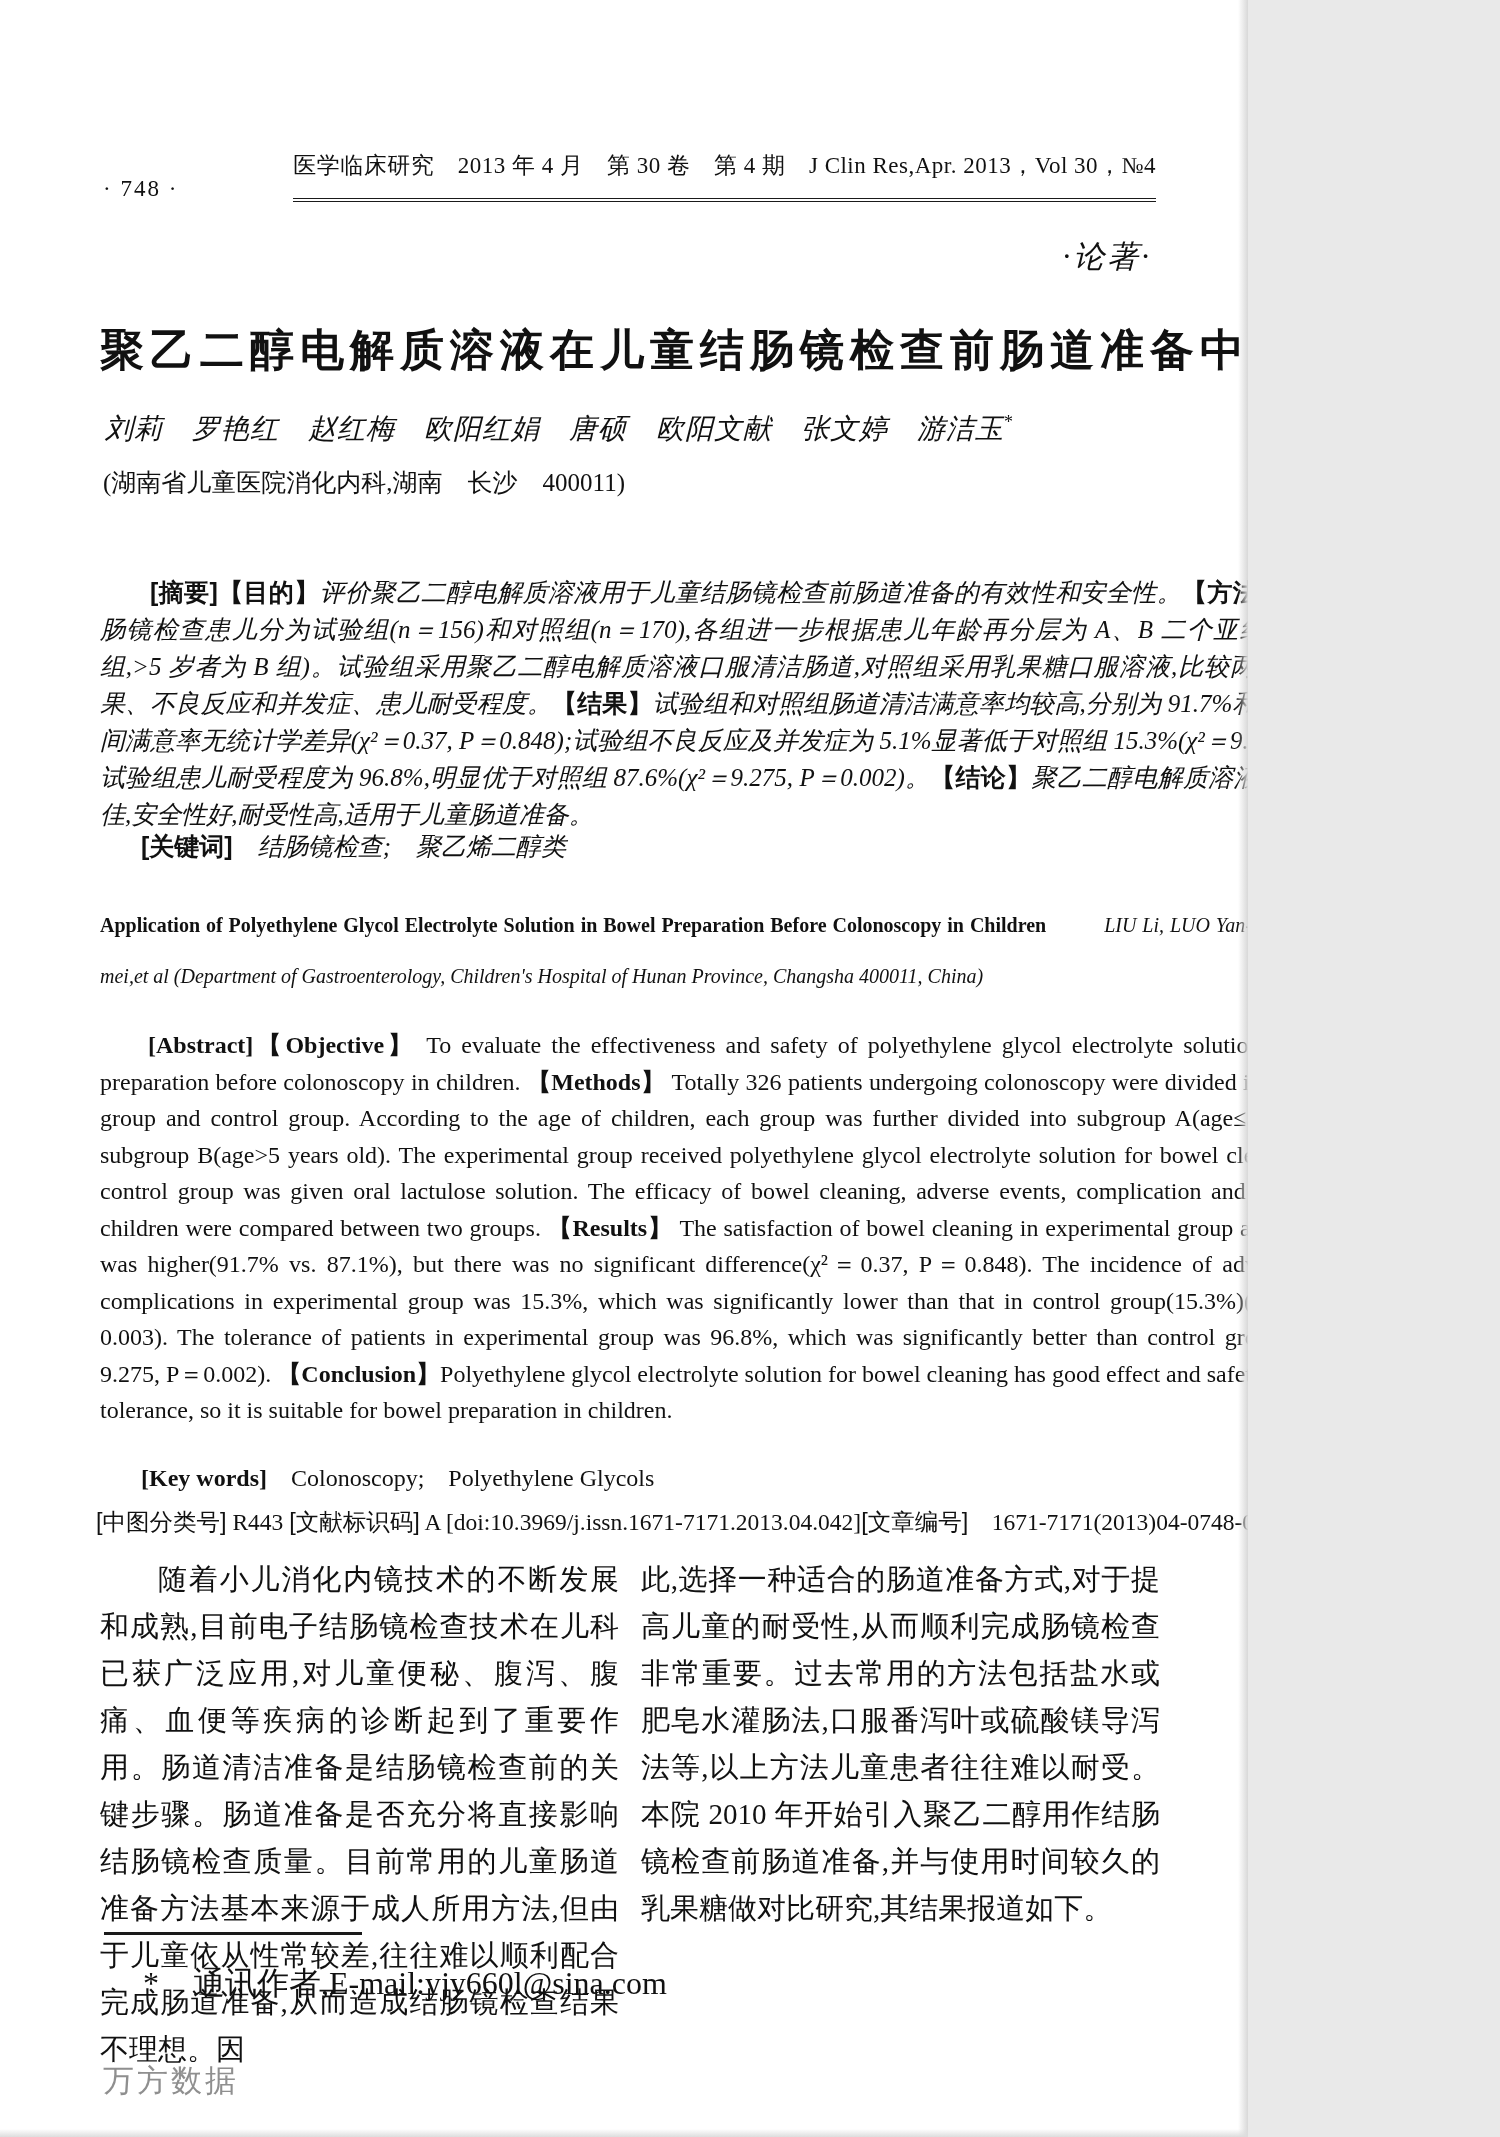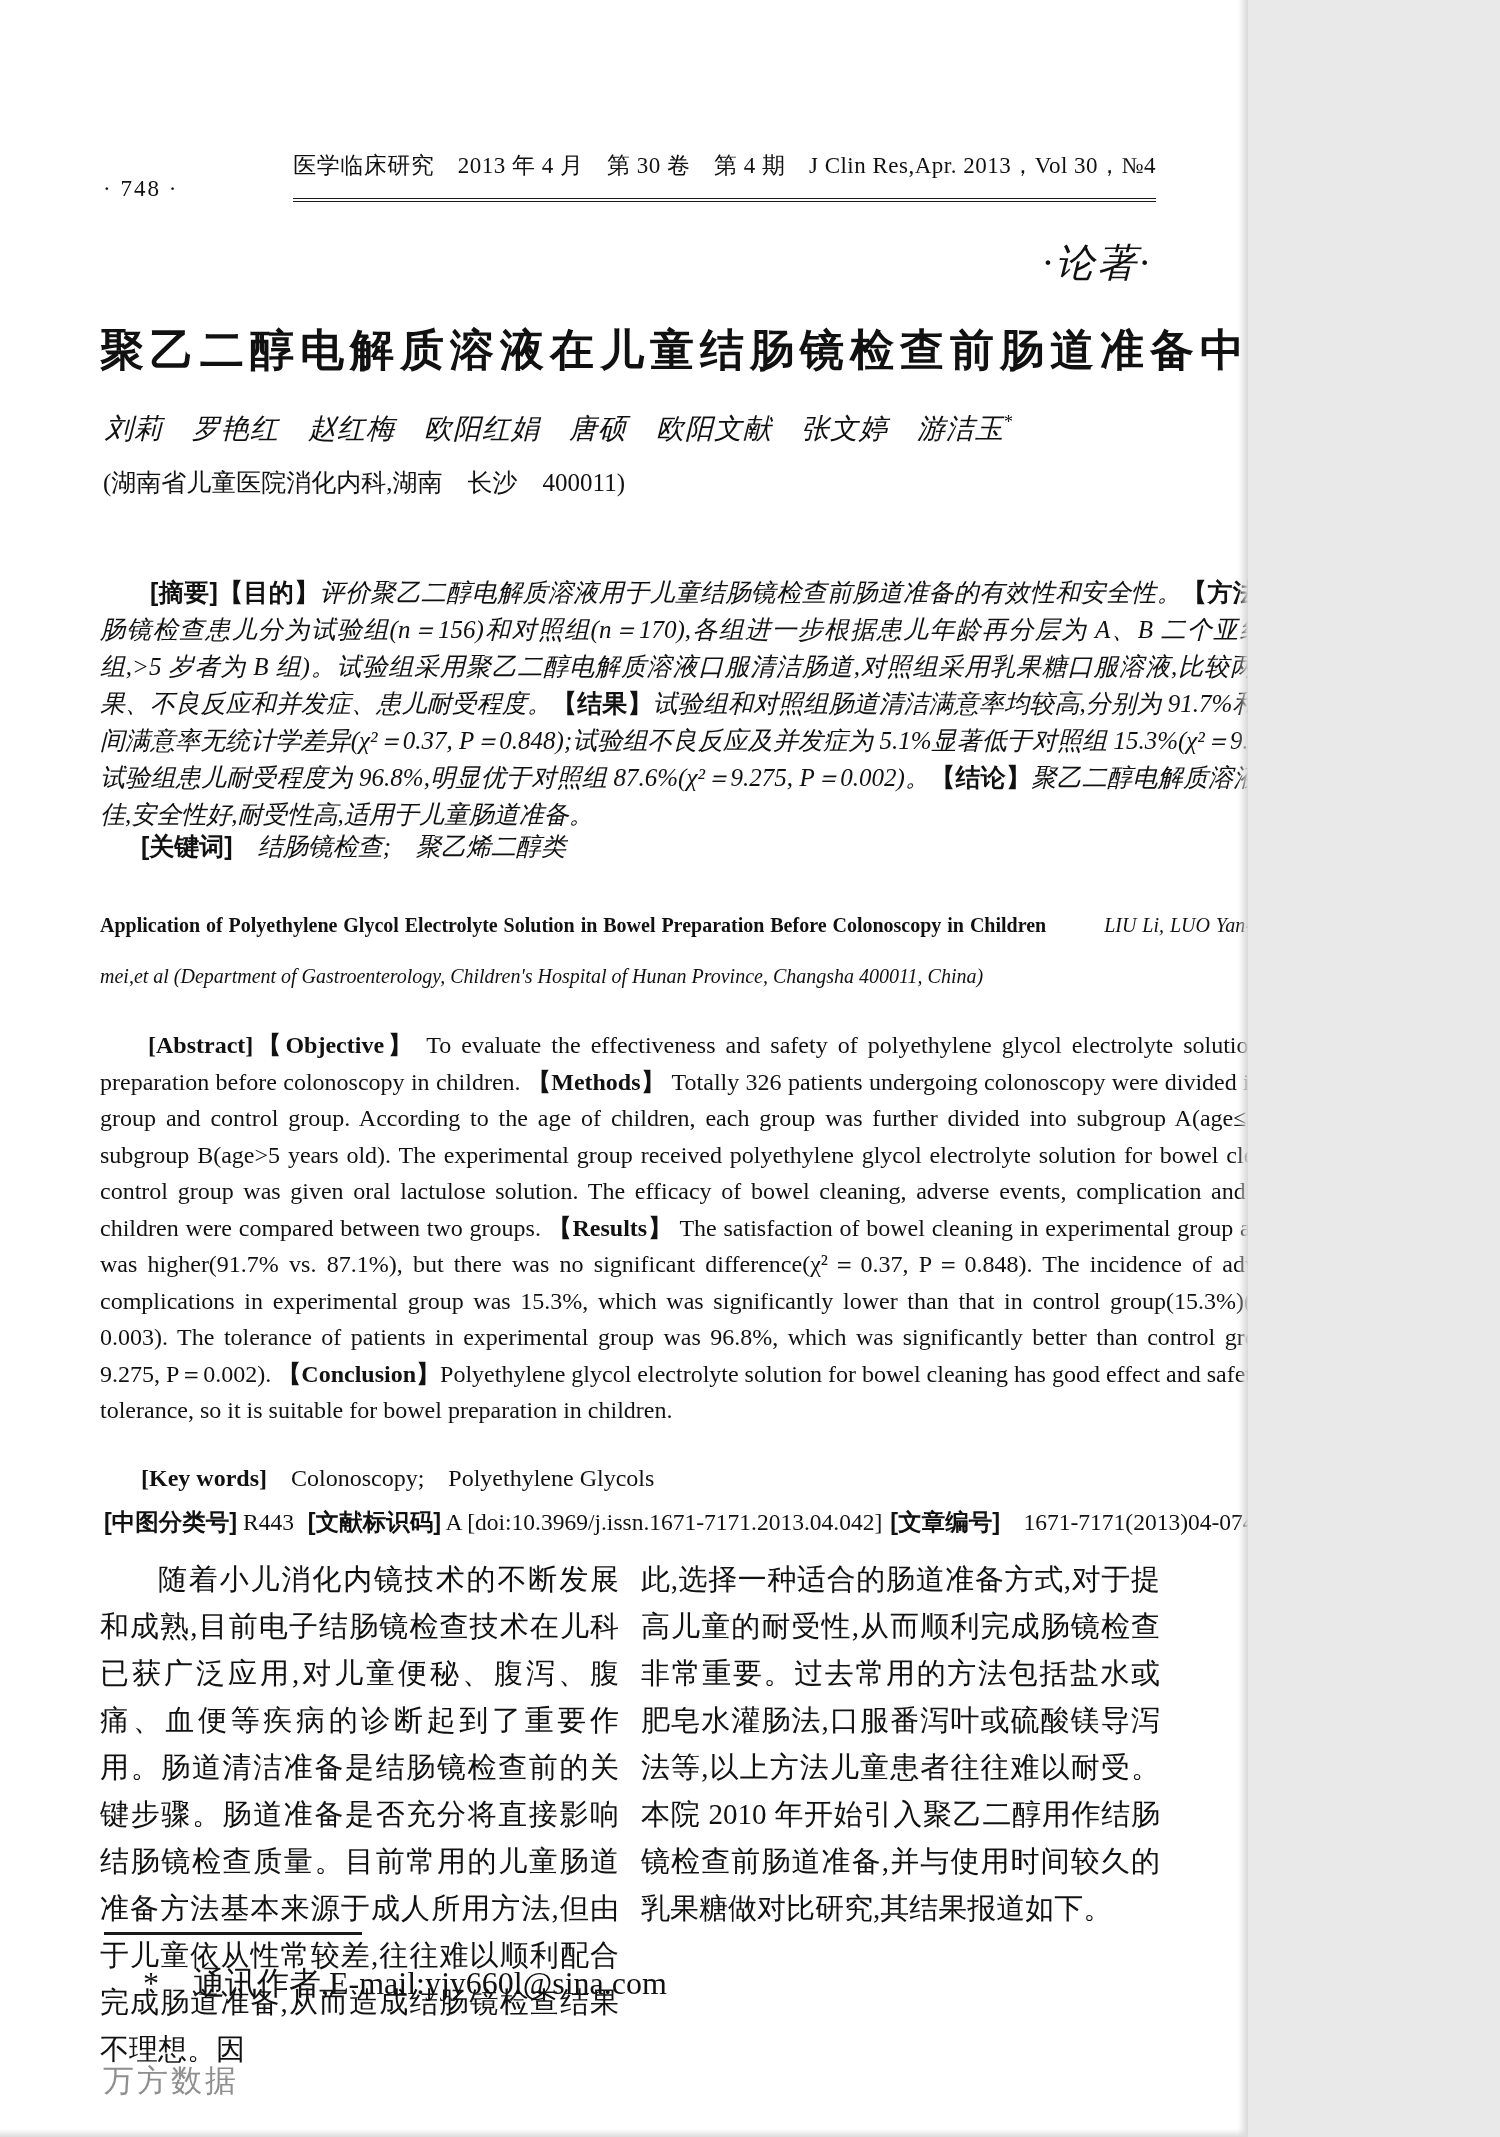--- a/index.html
+++ b/index.html
@@ -34,21 +34,21 @@
   .journal-info {
     font-size: 23px;
     border-bottom: 4px double #1a1a1a;
     padding-bottom: 17px;
     letter-spacing: 0.5px;
   }
 
   
   .article-type {
     position: absolute; top: 236px; right: 96px;
-    font-size: 39px; font-style: italic; letter-spacing: 3px;
+    font-size: 31px; font-style: italic; letter-spacing: 3px;
   }
   .title-cn {
     position: absolute; top: 292px; left: 100px; right: 90px;
     text-align: center;
     font-family: "Liberation Sans", "DejaVu Sans", sans-serif;
     font-weight: bold; font-size: 44px; letter-spacing: 6px;
     white-space: nowrap;
   }
 
   
@@ -106,22 +106,21 @@
     font-size: 24px;
   }
   .keywords-en .hd { font-weight: bold; }
 
   .classification {
     position: absolute; top: 1506px; left: 96px; width: 1320px;
     font-size: 23.5px; white-space: nowrap;
   }
   .classification .hd {
     font-family: "Liberation Sans", "DejaVu Sans", sans-serif;
-    font-weight: bold;
-    margin-left: 8px;
+    font-weight: normal;
   }
 
   
   .body-columns {
     position: absolute; top: 1556px; left: 100px; right: 88px;
     display: flex; gap: 22px;
   }
   .column {
     width: 645px;
     font-size: 29px; line-height: 47px;

